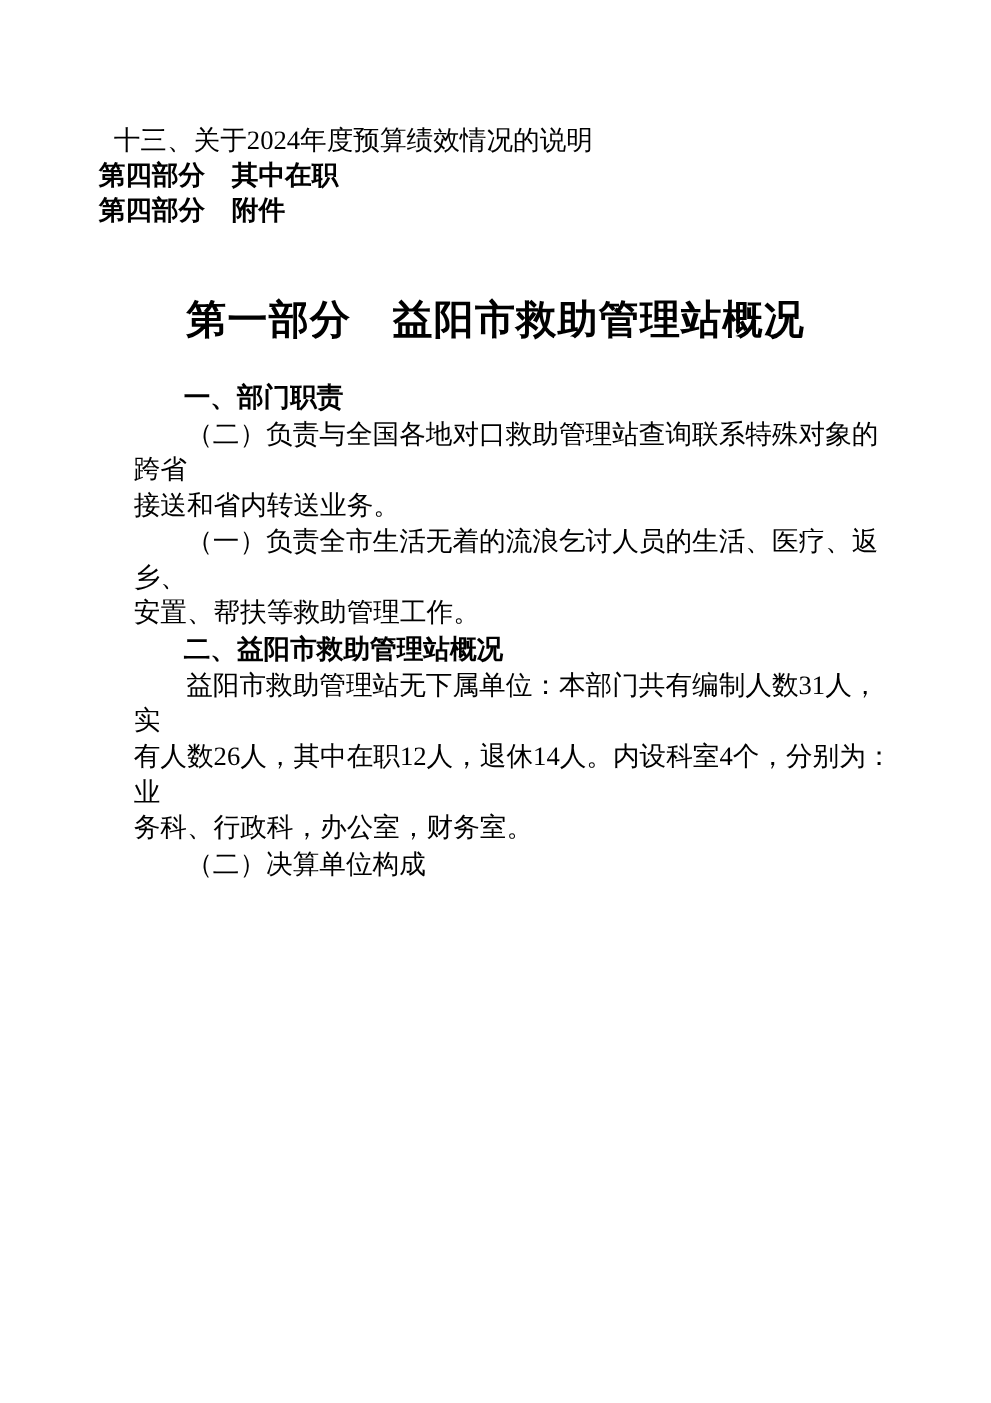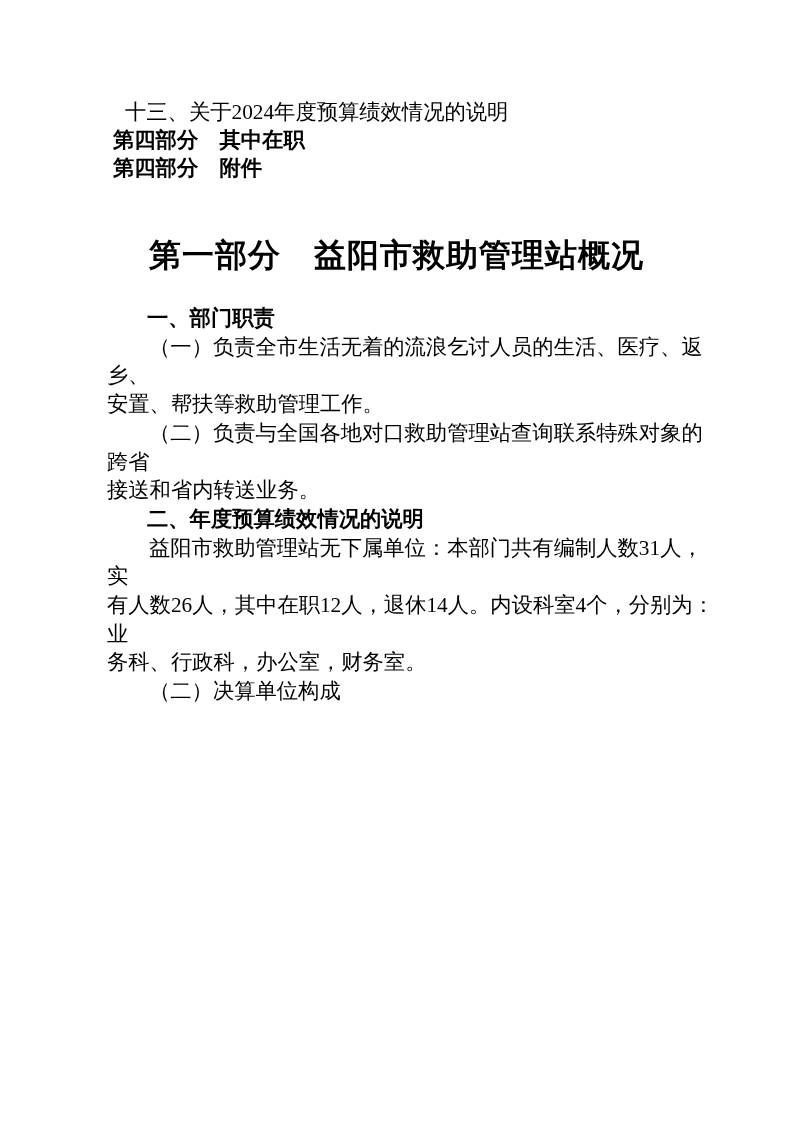--- a/index.html
+++ b/index.html
@@ -15,21 +15,21 @@
   }
   .page {
     position: relative;
     width: 793px;
     height: 1122px;
     background: #ffffff;
     overflow: hidden;
   }
   
   .toc {
-    padding: 98px 70px 0 84px;
+    padding: 98px 70px 0 50px;
     font-size: 21.3px;
     line-height: 28px;
   }
   .toc-item {
     white-space: pre-line;
   }
   .toc-item.plain {
     padding-left: 41px;
   }
   .toc-item.bold {
@@ -71,24 +71,24 @@
   <div class="toc">
     <div class="toc-item plain">十三、关于2024年度预算绩效情况的说明</div>
     <div class="toc-item bold">第四部分　其中在职</div>
     <div class="toc-item bold">第四部分　附件</div>
   </div>
 
   <div class="doc-title">第一部分　益阳市救助管理站概况</div>
 
   <div class="content">
     <div class="heading">一、部门职责</div>
+    <div class="paragraph">（二）负责与全国各地对口救助管理站查询联系特殊对象的跨省
+接送和省内转送业务。</div>
     <div class="paragraph">（一）负责全市生活无着的流浪乞讨人员的生活、医疗、返乡、
 安置、帮扶等救助管理工作。</div>
-    <div class="paragraph">（二）负责与全国各地对口救助管理站查询联系特殊对象的跨省
-接送和省内转送业务。</div>
-    <div class="heading">二、年度预算绩效情况的说明</div>
+    <div class="heading">二、益阳市救助管理站概况</div>
     <div class="paragraph">益阳市救助管理站无下属单位：本部门共有编制人数31人，实
 有人数26人，其中在职12人，退休14人。内设科室4个，分别为：业
 务科、行政科，办公室，财务室。</div>
     <div class="paragraph">（二）决算单位构成</div>
   </div>
 
 </div>
 
 </body></html>

